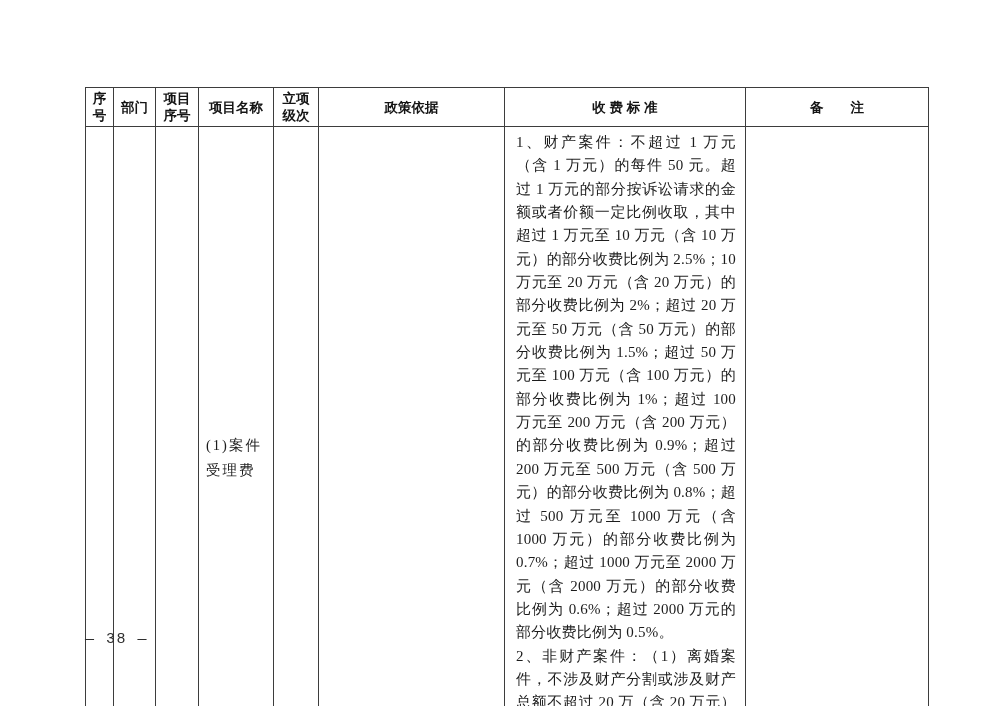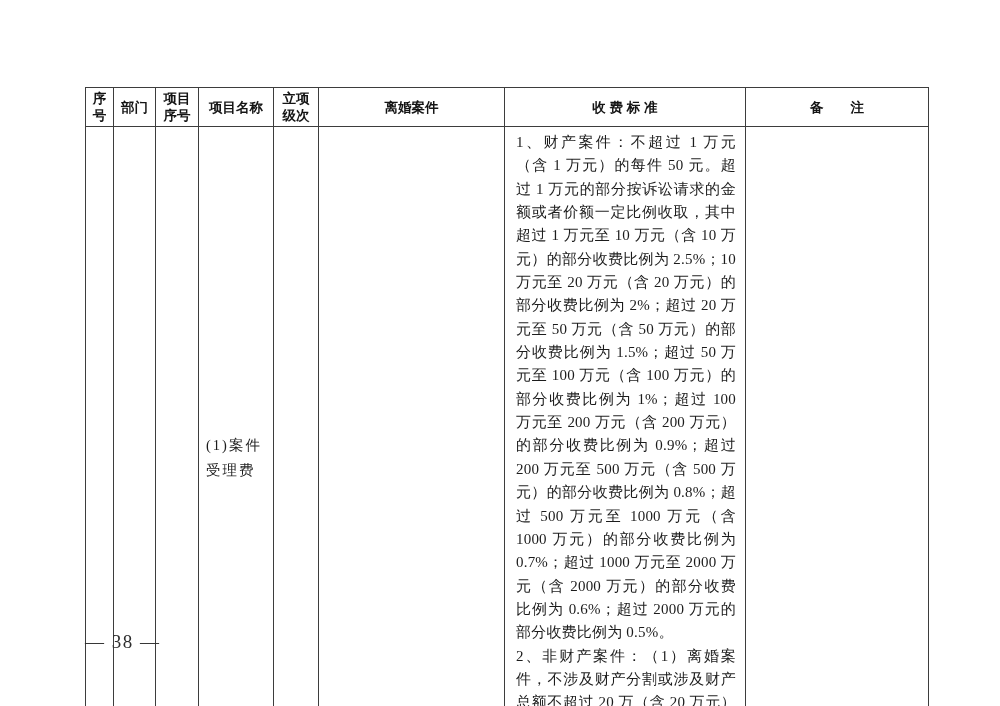--- a/index.html
+++ b/index.html
@@ -57,24 +57,24 @@
     line-height: 23.35px;
     padding: 4px 9px 4px 11px;
     white-space: pre-line;
     letter-spacing: 0.2px;
     color: #1c1c1c;
   }
   .page-number {
     position: absolute;
     left: 85px;
     top: 631px;
-    font-size: 19px;
+    font-size: 15px;
     letter-spacing: 1.5px;
     color: #2e2e2e;
-    font-family: Liberation Serif, serif;
+    font-family: Liberation Mono, monospace;
   }
 </style>
 </head>
 <body>
 
 <div class="page">
 
   <table class="doc-table">
     <colgroup>
       <col style="width:28px">
@@ -89,21 +89,21 @@
     <thead>
       <tr>
         <th>序
 号</th>
         <th>部门</th>
         <th>项目
 序号</th>
         <th>项目名称</th>
         <th>立项
 级次</th>
-        <th>离婚案件</th>
+        <th>政策依据</th>
         <th>收 费 标 准</th>
         <th>备　　注</th>
       </tr>
     </thead>
     <tbody>
       <tr>
         <td class="cell-empty"></td>
         <td class="cell-empty"></td>
         <td class="cell-empty"></td>
         <td class="cell-project-name">(1)案件受理费</td>

